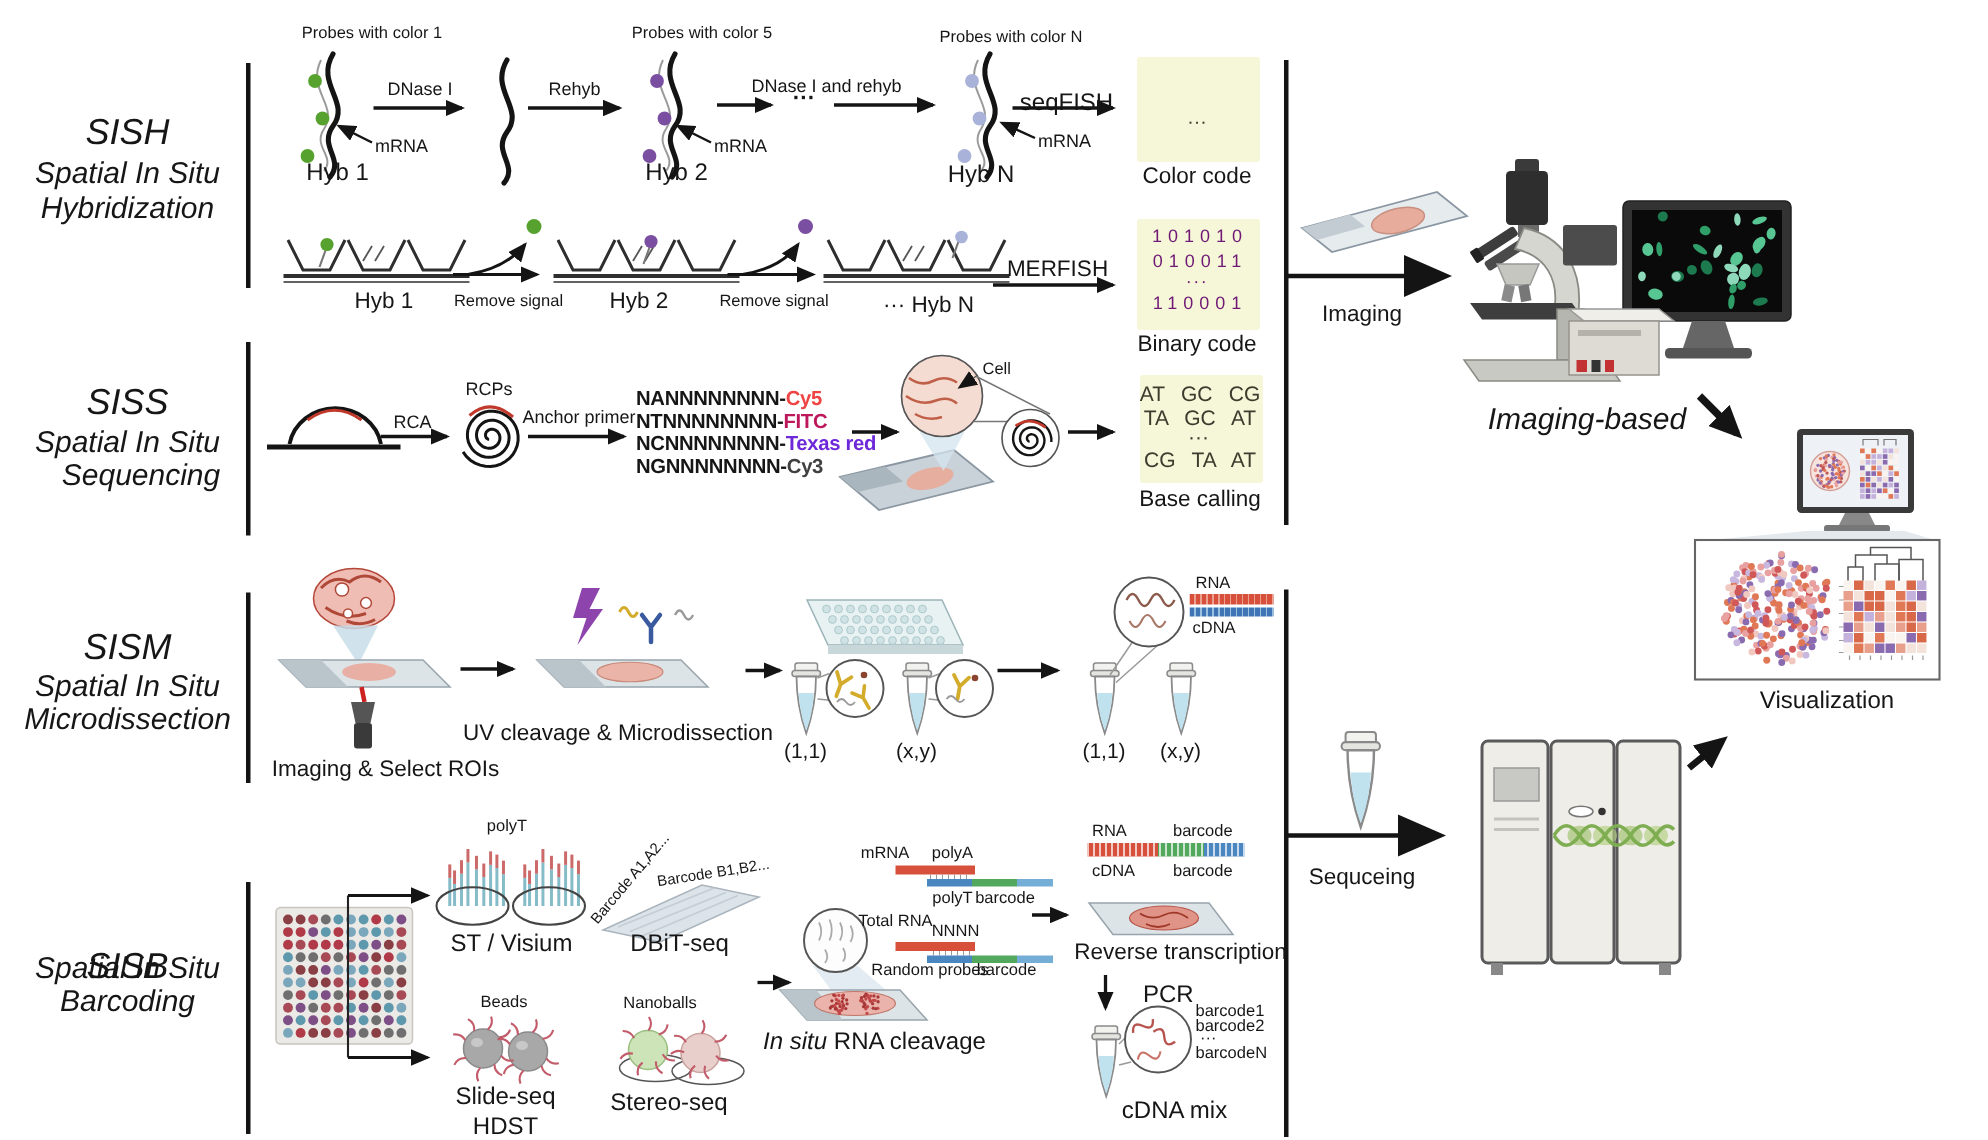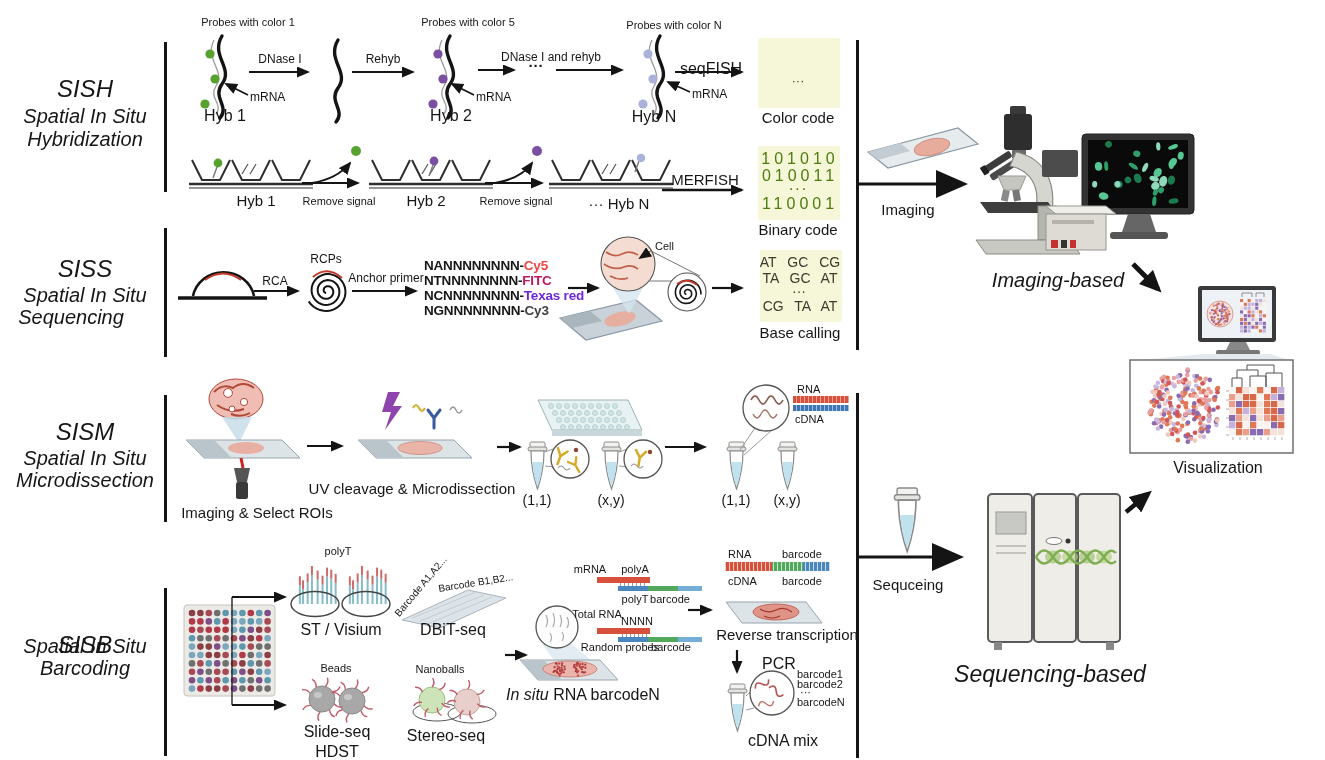--- a/index.html
+++ b/index.html
@@ -3,21 +3,21 @@
 <meta charset="utf-8">
 <style>
 *{margin:0;padding:0;box-sizing:border-box}
 body{background:#fff}
 #canvas{position:relative;width:1325px;height:760px;background:#ffffff;font-family:"Liberation Sans",sans-serif;color:#161616;overflow:hidden}
 svg#art{position:absolute;left:0;top:0}
 .t{position:absolute;white-space:nowrap;line-height:1.05}
 .cx{transform:translateX(-50%)}
 .it{font-style:italic}
 .b{font-weight:bold}
-.code{color:#4d7c0f;letter-spacing:4px;font-size:16px}
+.code{color:#701a75;letter-spacing:4px;font-size:12px}
 .basec{color:#3c3c2e;word-spacing:7px;font-size:14px}
 .seqline{font-weight:bold;font-size:13.5px;letter-spacing:-.2px}
 .cy5{color:#ef4444}.fitc{color:#be185d}.texred{color:#6d28d9}.cy3{color:#404040}
 .codebox{position:absolute;background:#f6f6d8;border-radius:2px}
 .bar{position:absolute}
 .sect{font-style:italic}
 </style>
 </head>
 <body>
 
@@ -1103,21 +1103,21 @@
   </g>
   <line x1="1126" y1="512" x2="1148" y2="494" stroke="#141414" stroke-width="4.5" marker-end="url(#ahb)"></line>
 </g>
 </svg>
 
 <div class="t cx sect" style="left:85px;top:76px;font-size:24px">SISH</div>
 <div class="t cx sect" style="left:85px;top:106px;font-size:20px">Spatial In Situ</div>
 <div class="t cx sect" style="left:85px;top:129px;font-size:20px">Hybridization</div>
 <div class="t cx sect" style="left:85px;top:256px;font-size:24px">SISS</div>
 <div class="t cx sect" style="left:85px;top:285px;font-size:20px">Spatial In Situ</div>
-<div class="t cx sect" style="left:71px;top:307px;font-size:20px">Sequencing</div>
+<div class="t cx sect" style="left:94px;top:307px;font-size:20px">Sequencing</div>
 <div class="t cx sect" style="left:85px;top:419px;font-size:24px">SISM</div>
 <div class="t cx sect" style="left:85px;top:448px;font-size:20px">Spatial In Situ</div>
 <div class="t cx sect" style="left:85px;top:470px;font-size:20px">Microdissection</div>
 <div class="t cx sect" style="left:85px;top:632px;font-size:24px">SISB</div>
 <div class="t cx sect" style="left:85px;top:636px;font-size:20px">Spatial In Situ</div>
 <div class="t cx sect" style="left:85px;top:658px;font-size:20px">Barcoding</div>
 
 <div class="t cx" style="left:248px;top:17px;font-size:11px">Probes with color 1</div>
 <div class="t cx" style="left:468px;top:17px;font-size:11px">Probes with color 5</div>
 <div class="t cx" style="left:674px;top:20px;font-size:11px">Probes with color N</div>
@@ -1178,21 +1178,21 @@
 <div class="t cx" style="left:338px;top:546px;font-size:11px">polyT</div>
 <div class="t cx" style="left:341px;top:622px;font-size:16px">ST / Visium</div>
 <div class="t" style="left:393px;top:612px;font-size:10px;transform:rotate(-50deg);transform-origin:0 0">Barcode A1,A2...</div>
 <div class="t" style="left:438px;top:578px;font-size:10px;transform:rotate(-9deg)">Barcode B1,B2...</div>
 <div class="t cx" style="left:453px;top:622px;font-size:16px">DBiT-seq</div>
 <div class="t cx" style="left:336px;top:663px;font-size:11px">Beads</div>
 <div class="t cx" style="left:337px;top:724px;font-size:16px">Slide-seq</div>
 <div class="t cx" style="left:337px;top:744px;font-size:16px">HDST</div>
 <div class="t cx" style="left:440px;top:664px;font-size:11px">Nanoballs</div>
 <div class="t cx" style="left:446px;top:728px;font-size:16px">Stereo-seq</div>
-<div class="t cx" style="left:583px;top:687px;font-size:16px"><span class="it">In situ</span><span> RNA barcodeN</span></div>
+<div class="t cx" style="left:583px;top:687px;font-size:16px"><span class="it">In situ</span><span> RNA cleavage</span></div>
 <div class="t cx" style="left:590px;top:564px;font-size:11px">mRNA</div>
 <div class="t cx" style="left:635px;top:564px;font-size:11px">polyA</div>
 <div class="bar" style="left:597px;top:577px;width:53px;height:6px;background:#d6503c"></div>
 <div class="bar" style="left:620px;top:583px;width:28px;height:3px;background:repeating-linear-gradient(90deg,#999 0 1px,transparent 1px 4px)"></div>
 <div class="bar" style="left:618px;top:586px;width:84px;height:5px;background:linear-gradient(90deg,#4a86c0 0 30px,#52a85c 30px 60px,#74aed6 60px 84px)"></div>
 <div class="t cx" style="left:635px;top:594px;font-size:11px">polyT</div>
 <div class="t cx" style="left:670px;top:594px;font-size:11px">barcode</div>
 <div class="t cx" style="left:597px;top:609px;font-size:11px">Total RNA</div>
 <div class="t cx" style="left:637px;top:616px;font-size:11px">NNNN</div>
 <div class="bar" style="left:597px;top:628px;width:53px;height:6px;background:#d6503c"></div>
@@ -1210,15 +1210,14 @@
 <div class="t" style="left:797px;top:669px;font-size:11px">barcode1</div>
 <div class="t" style="left:797px;top:679px;font-size:11px">barcode2</div>
 <div class="t" style="left:800px;top:687px;font-size:11px">···</div>
 <div class="t" style="left:797px;top:697px;font-size:11px">barcodeN</div>
 <div class="t cx" style="left:783px;top:733px;font-size:16px">cDNA mix</div>
 
 <div class="t cx" style="left:908px;top:202px;font-size:15px">Imaging</div>
 <div class="t cx it" style="left:1058px;top:270px;font-size:20px">Imaging-based</div>
 <div class="t cx" style="left:1218px;top:460px;font-size:16px">Visualization</div>
 <div class="t cx" style="left:908px;top:577px;font-size:15px">Sequceing</div>
-<div class="t cx it" style="left:1050px;top:662px;font-size:23px">Sequencing-based</div>
 
 </div>
 
 </body></html>

